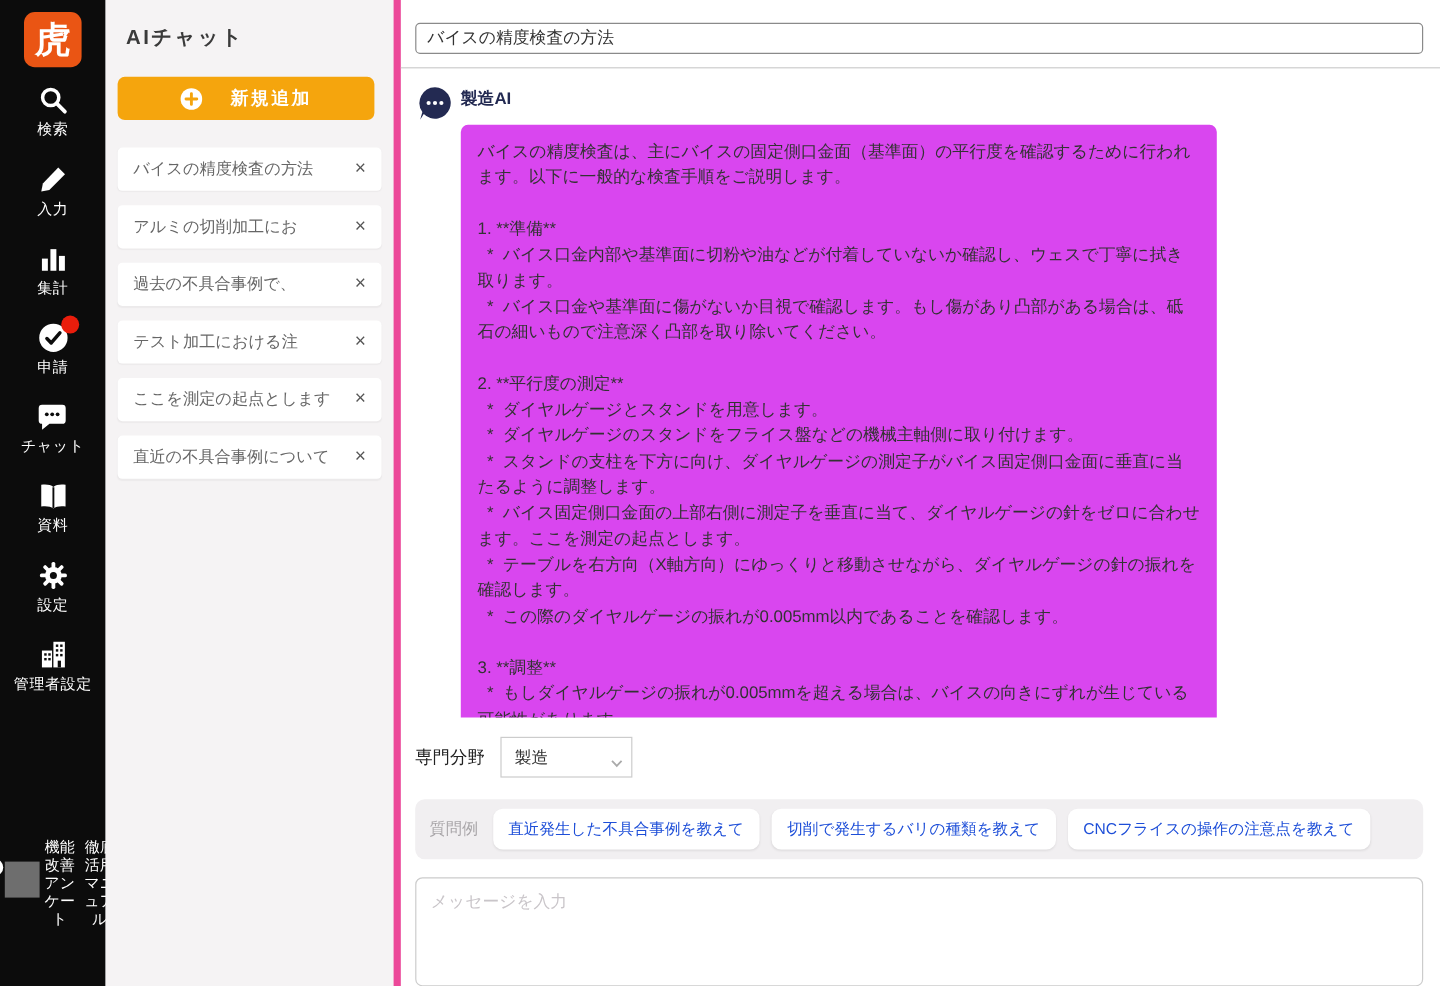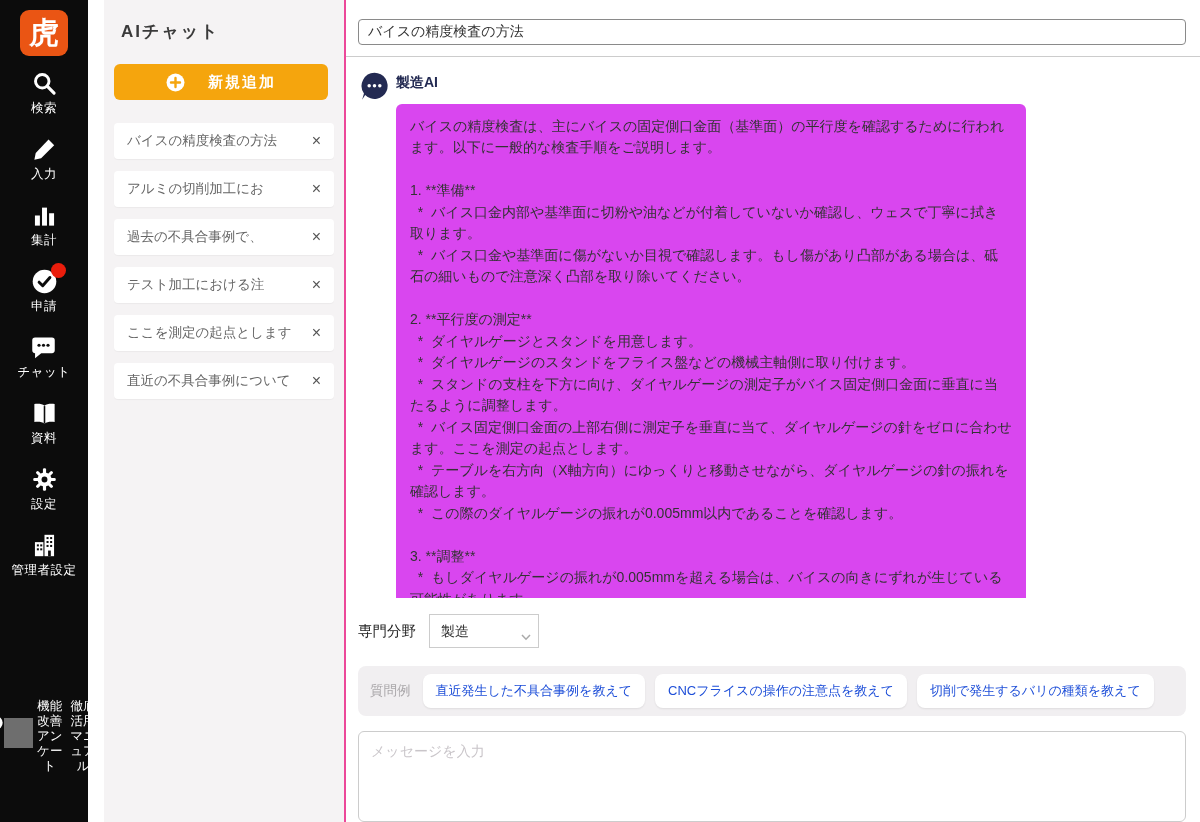--- a/index.html
+++ b/index.html
@@ -32,21 +32,21 @@
     border-radius:50%;background:#ea1d0c;
   }
   .rail-spacer{flex:1;}
   .rail-footer{display:flex;flex-direction:row;align-items:center;padding-bottom:48px;}
   .user-block{width:56px;height:30px;background:#6e6e6e;margin-top:6px;}
   .rail-link{font-size:12.5px;text-align:center;line-height:15px;margin-top:13px;cursor:pointer;}
 
   
   .side{
     width:240px;min-width:240px;background:#f5f3f4;
-    border-right:2px solid #ec4899;display:flex;flex-direction:column;margin-left:16px;
+    border-right:6px solid #ec4899;display:flex;flex-direction:column;
   }
   .side-title{font-size:17px;font-weight:bold;color:#3a3a3a;padding:20px 0 0 17px;letter-spacing:2px;}
   .new-btn{
     margin:21px 16px 0 10px;height:36px;border:none;border-radius:6px;
     background:#f5a50d;color:#fff;font-size:15px;font-weight:bold;
     display:flex;align-items:center;justify-content:center;gap:23px;cursor:pointer;
     letter-spacing:2px;
   }
   .new-btn svg{display:block;}
   .chat-list{margin-top:23px;}
@@ -332,19 +332,19 @@
           <svg width="10" height="7" viewBox="0 0 10 7">
               <path d="M1 1 l4 4.2 L9 1" fill="none" stroke="#aaa" stroke-width="1.5"></path>
             </svg>
         </span>
       </span>
     </div>
 
     <div class="examples">
       <span class="examples-label">質問例</span>
       <span class="chip">直近発生した不具合事例を教えて</span>
+      <span class="chip">切削で発生するバリの種類を教えて</span>
       <span class="chip">CNCフライスの操作の注意点を教えて</span>
-      <span class="chip">切削で発生するバリの種類を教えて</span>
     </div>
 
     <textarea class="message-box" placeholder="メッセージを入力" style=""></textarea>
   </main>
 </div>
 
 </body></html>

